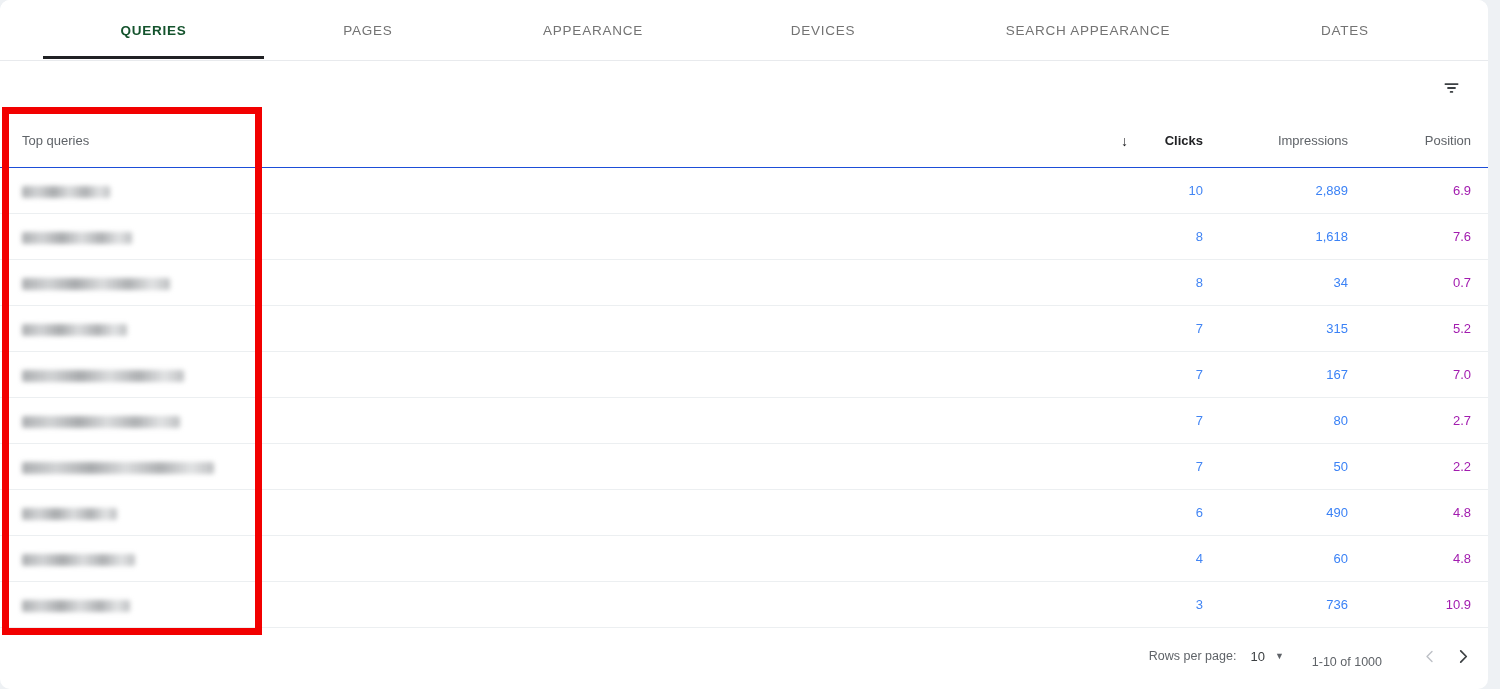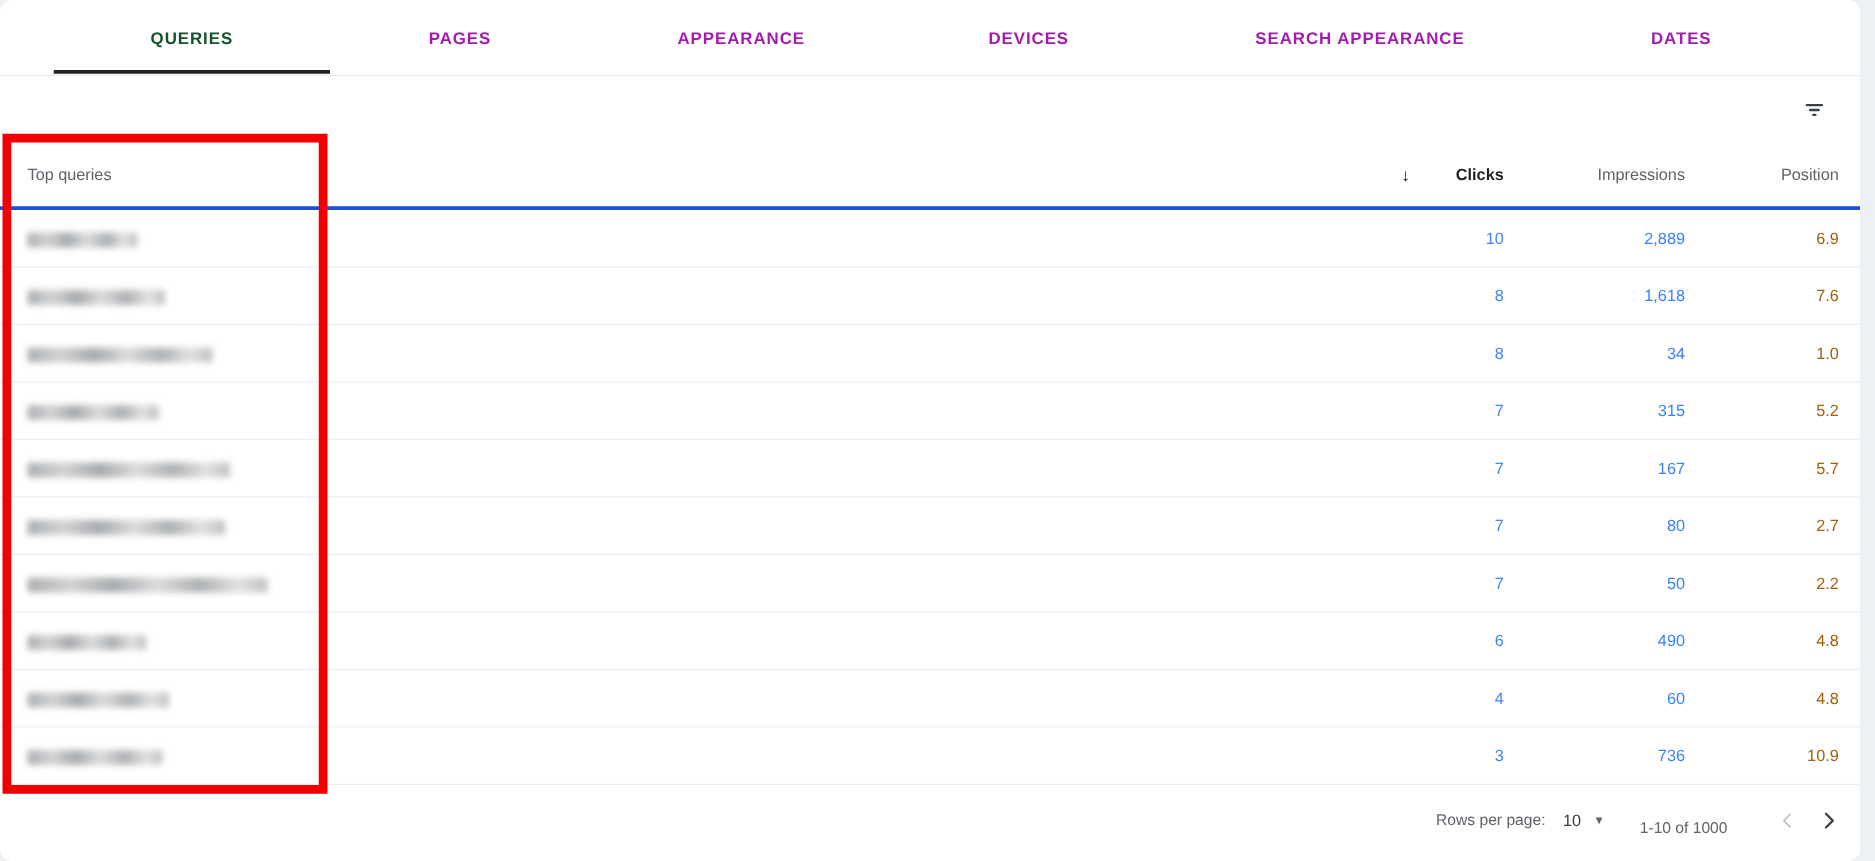--- a/index.html
+++ b/index.html
@@ -36,22 +36,22 @@
   }
   .tab {
     position: absolute;
     top: 0;
     height: 60px;
     display: flex;
     align-items: center;
     justify-content: center;
     font-size: 13.5px;
     letter-spacing: 0.75px;
-    font-weight: 700;
-    color: #a21caf;
+    font-weight: 400;
+    color: #737373;
     cursor: pointer;
     user-select: none;
     white-space: nowrap;
   }
   .tab.active {
     color: #14532d;
     font-weight: 700;
   }
   .tab-underline {
     position: absolute;
@@ -87,41 +87,41 @@
   }
   .row {
     display: flex;
     align-items: center;
     height: 46px;
     border-bottom: 1px solid #eceff1;
     box-sizing: border-box;
   }
   .row.header {
     height: 55px;
-    border-bottom: 3px solid #1d4ed8;
+    border-bottom: 1px solid #1d4ed8;
   }
   .c-query {
     flex: 1 1 auto;
     padding-left: 22px;
     font-size: 13px;
     color: #3c4043;
     min-width: 0;
   }
   .row.header .c-query {
     font-size: 13px;
     color: #5f6368;
   }
   .c-clicks, .c-impr, .c-pos {
     text-align: right;
     font-size: 13px;
     flex: 0 0 auto;
   }
   .c-clicks { width: 120px; padding-right: 0px; color: #4285f4; }
   .c-impr   { width: 145px; padding-right: 0px; color: #3b82f6; }
-  .c-pos    { width: 123px; padding-right: 17px; color: #a16207; }
+  .c-pos    { width: 123px; padding-right: 17px; color: #a21caf; }
   .row.header .c-clicks,
   .row.header .c-impr,
   .row.header .c-pos {
     color: #5f6368;
     font-size: 13px;
   }
   .row.header .c-clicks {
     color: #202124;
     font-weight: 700;
     position: relative;
@@ -247,35 +247,35 @@
         <div class="c-query"><span class="redacted" style="width:110px"></span></div>
         <div class="c-clicks">8</div>
         <div class="c-impr">1,618</div>
         <div class="c-pos">7.6</div>
       </div>
 
       <div class="row">
         <div class="c-query"><span class="redacted" style="width:148px"></span></div>
         <div class="c-clicks">8</div>
         <div class="c-impr">34</div>
-        <div class="c-pos">1.0</div>
+        <div class="c-pos">0.7</div>
       </div>
 
       <div class="row">
         <div class="c-query"><span class="redacted" style="width:105px"></span></div>
         <div class="c-clicks">7</div>
         <div class="c-impr">315</div>
         <div class="c-pos">5.2</div>
       </div>
 
       <div class="row">
         <div class="c-query"><span class="redacted" style="width:162px"></span></div>
         <div class="c-clicks">7</div>
         <div class="c-impr">167</div>
-        <div class="c-pos">5.7</div>
+        <div class="c-pos">7.0</div>
       </div>
 
       <div class="row">
         <div class="c-query"><span class="redacted" style="width:158px"></span></div>
         <div class="c-clicks">7</div>
         <div class="c-impr">80</div>
         <div class="c-pos">2.7</div>
       </div>
 
       <div class="row">

